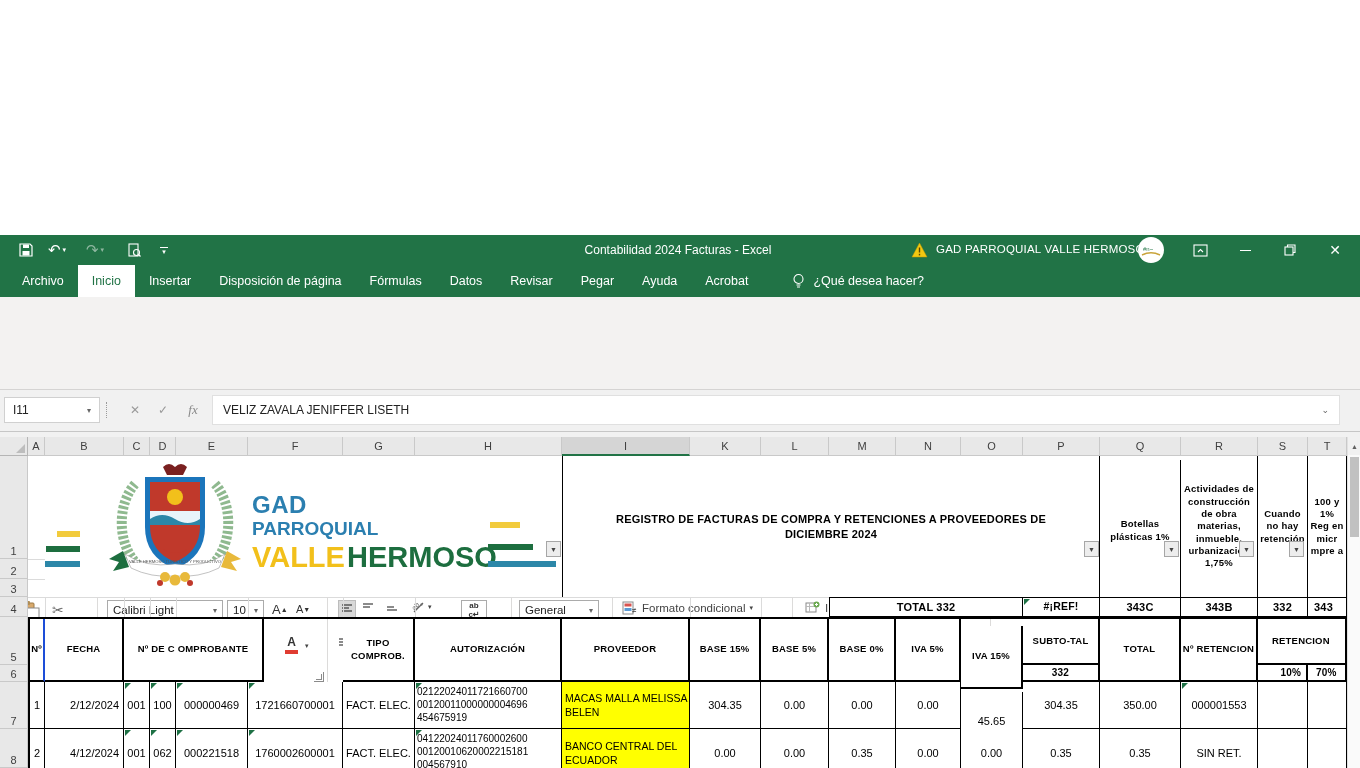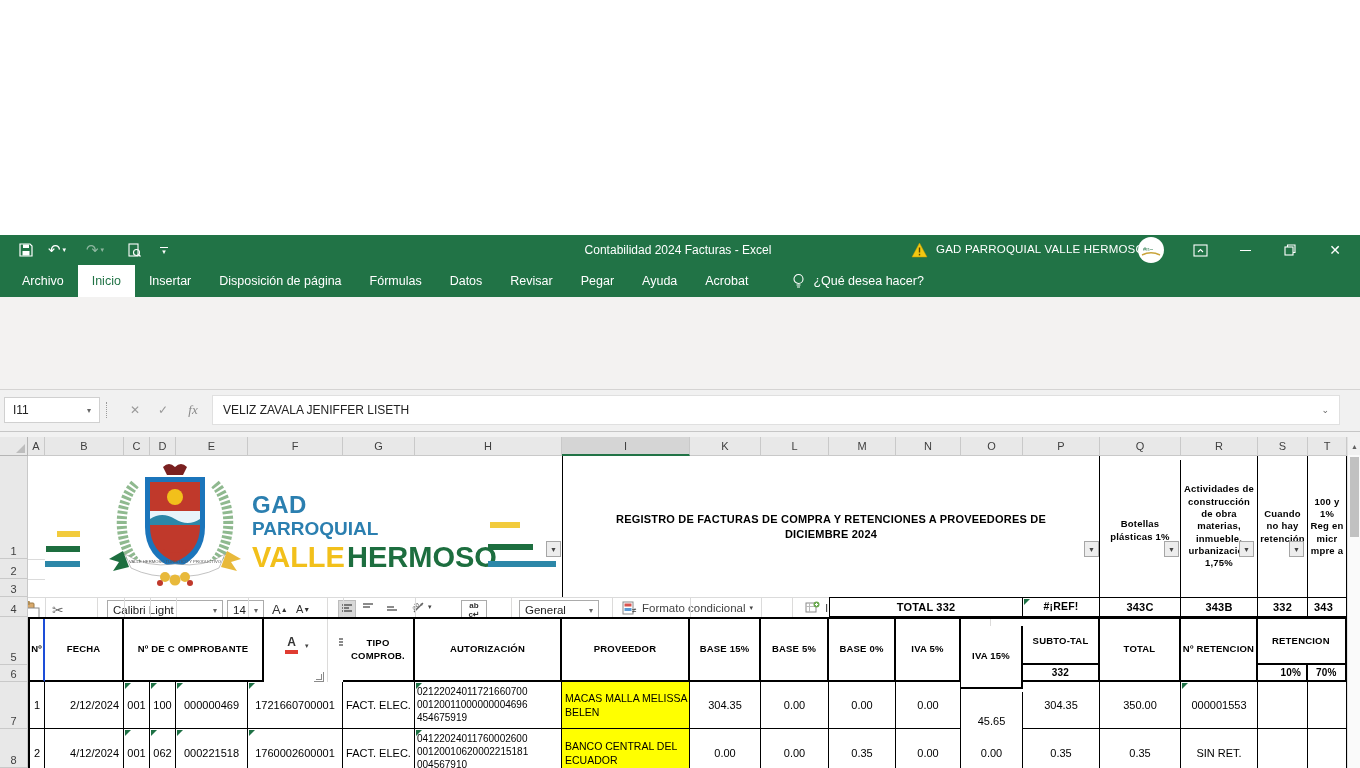--- a/index.html
+++ b/index.html
@@ -145,21 +145,21 @@
     </div>
     <div class="glabel" style="left:4px;width:80px">Portapapeles</div>
     <div class="launcher" style="left:84px;top:375px"></div>
     <div class="sep" style="left:97px"></div>
 
     <div class="combo" style="left:107px;top:303px;width:116px;height:20px">
         <span>Calibri Light</span>
         <span class="carat">▾</span>
       </div>
     <div class="combo" style="left:227px;top:303px;width:37px;height:20px">
-        <span>14</span>
+        <span>10</span>
         <span class="carat">▾</span>
       </div>
     <div class="ric" style="left:272px;top:305px;font-size:13px;color:#333">A<span style="font-size:7px;vertical-align:top">▲</span></div>
     <div class="ric" style="left:296px;top:306px;font-size:11px;color:#333">A<span style="font-size:7px;vertical-align:top">▼</span></div>
     <div class="ric" style="left:108px;top:341px;font-weight:bold;font-size:13px;color:#222">
         <span>N</span>
       </div>
     <div class="ric" style="left:130px;top:341px;font-style:italic;font-size:13px;color:#222">
         <span>K</span>
       </div>

